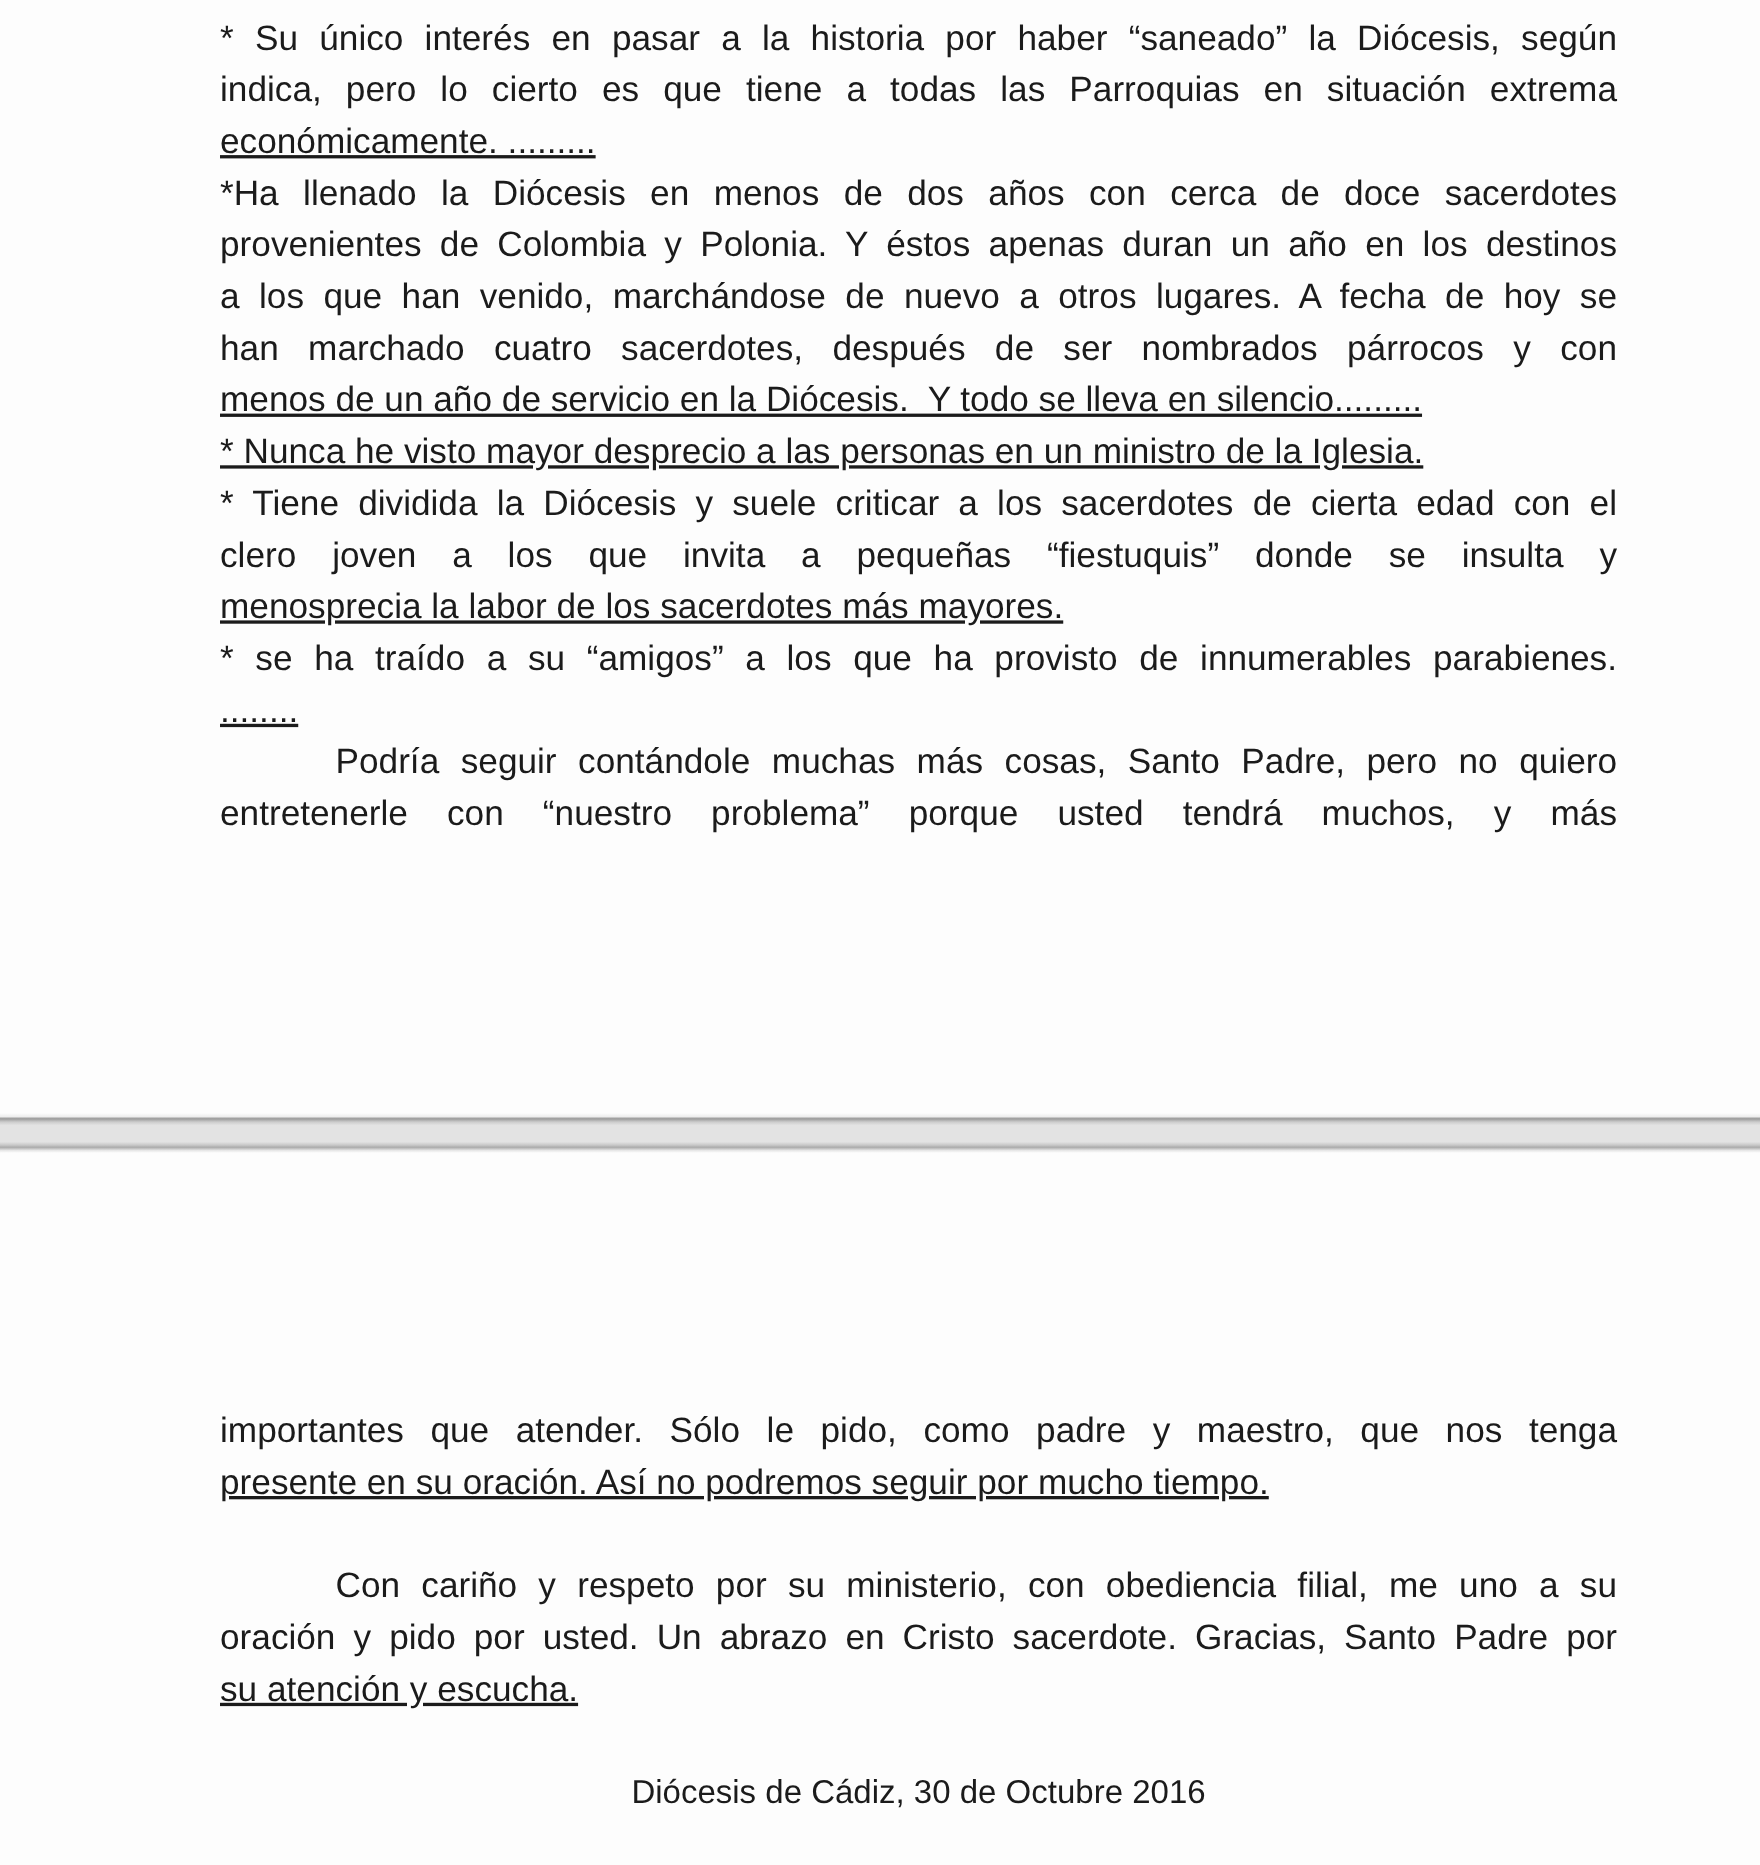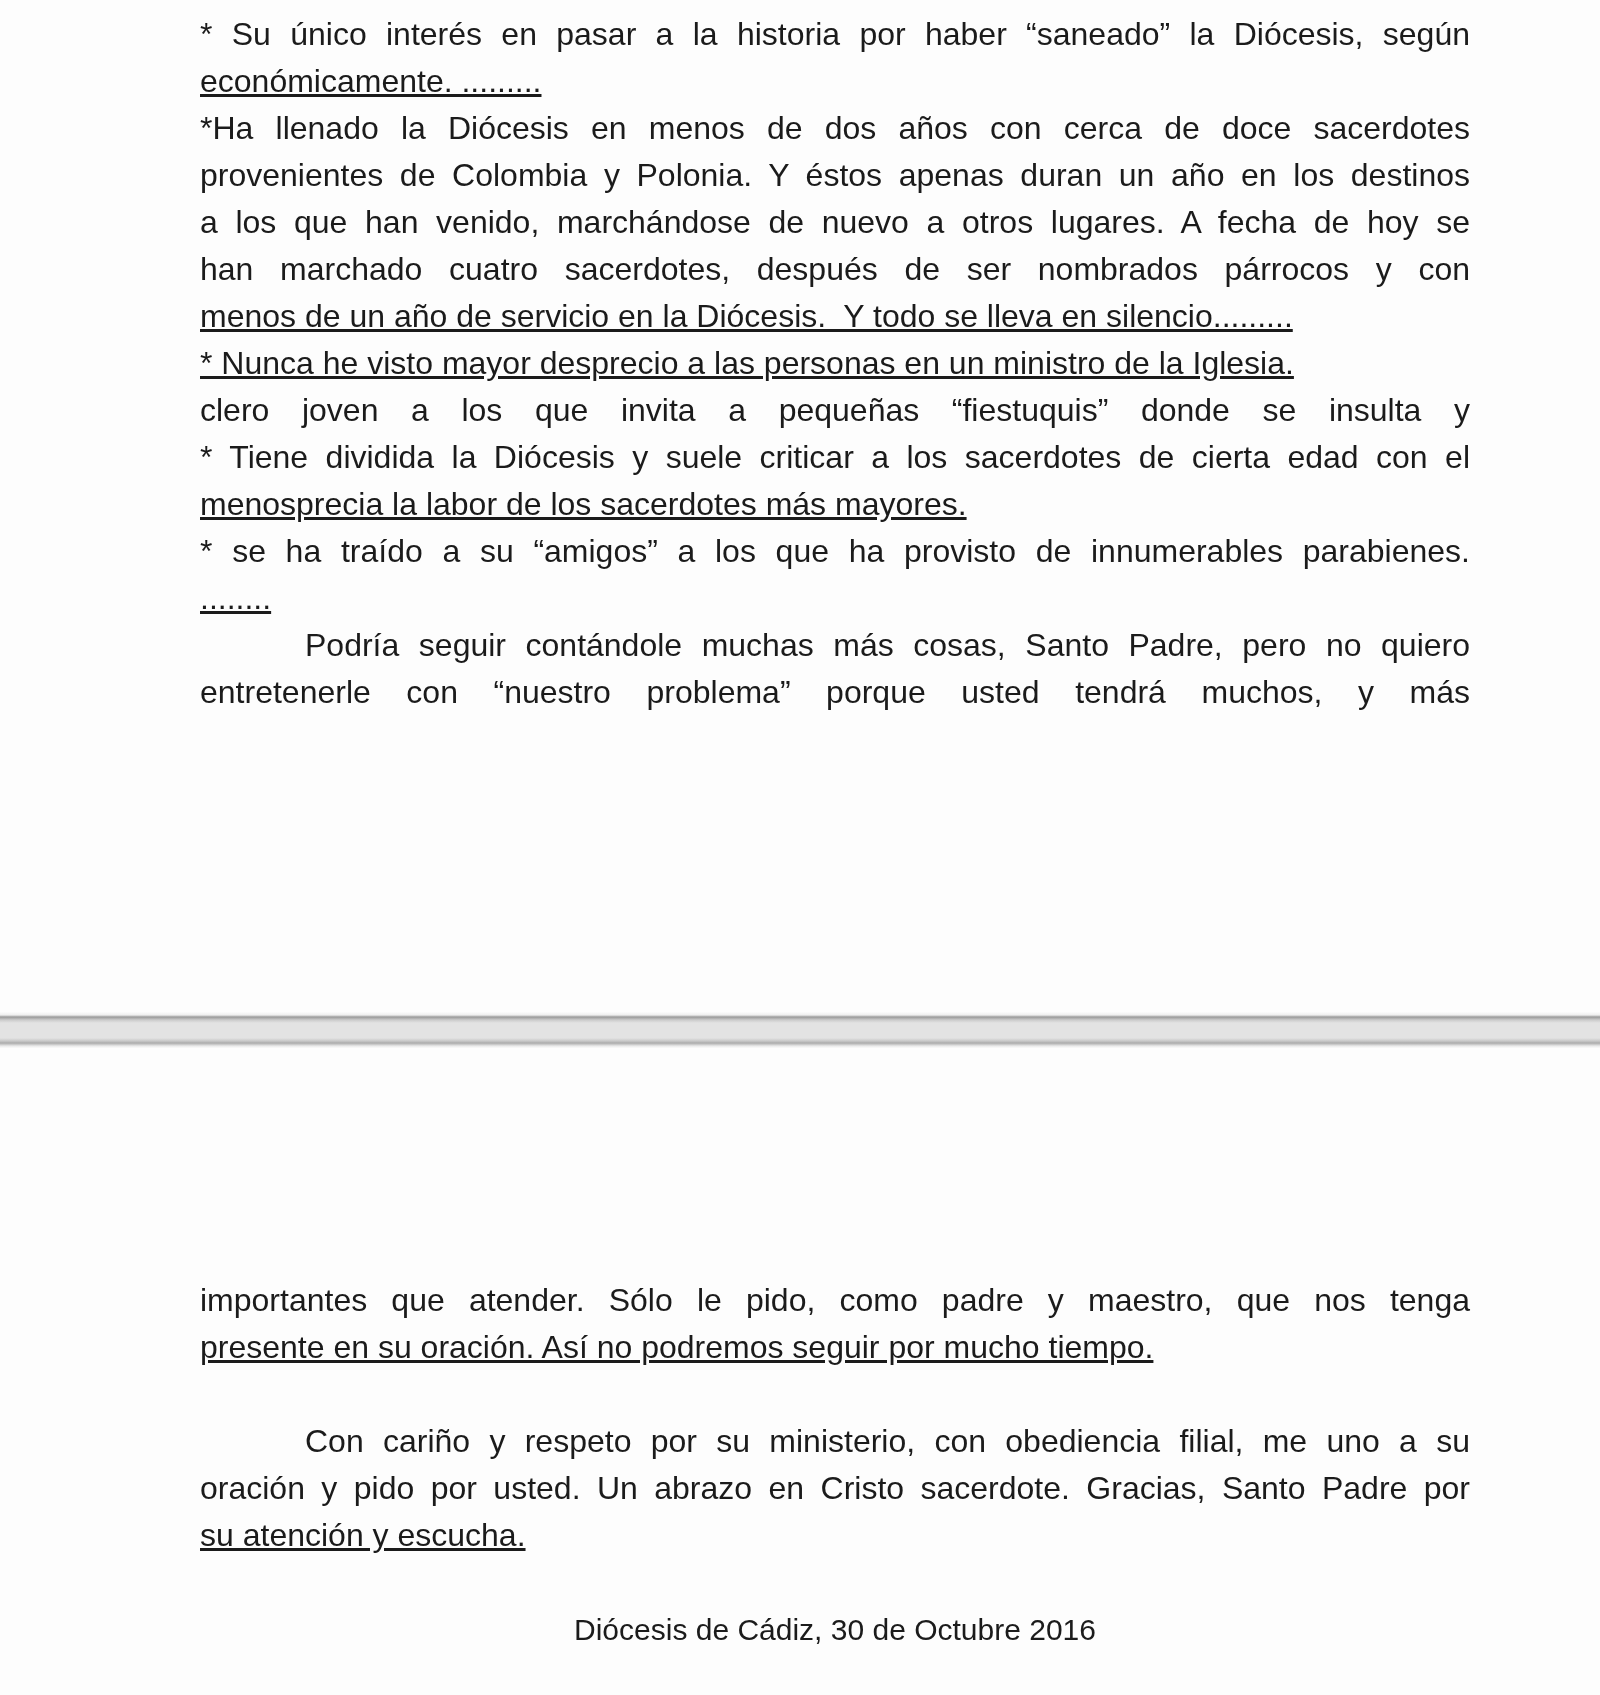--- a/index.html
+++ b/index.html
@@ -68,29 +68,30 @@
     height: 47px;
     text-align: right;
     text-align-last: center;
   }
 </style>
 </head>
 <body>
 
 <div class="page page-1">
   <div class="line">* Su único interés en pasar a la historia por haber “saneado” la Diócesis, según</div>
+  <div class="line">indica, pero lo cierto es que tiene a todas las Parroquias en situación extrema</div>
   <div class="line last">económicamente. .........</div>
   <div class="line">*Ha llenado la Diócesis en menos de dos años con cerca de doce sacerdotes</div>
   <div class="line">provenientes de Colombia y Polonia. Y éstos apenas duran un año en los destinos</div>
   <div class="line">a los que han venido, marchándose de nuevo a otros lugares. A fecha de hoy se</div>
   <div class="line">han marchado cuatro sacerdotes, después de ser nombrados párrocos y con</div>
   <div class="line last">menos de un año de servicio en la Diócesis.&nbsp; Y todo se lleva en silencio.........</div>
   <div class="line last">* Nunca he visto mayor desprecio a las personas en un ministro de la Iglesia.</div>
+  <div class="line">* Tiene dividida la Diócesis y suele criticar a los sacerdotes de cierta edad con el</div>
   <div class="line">clero joven a los que invita a pequeñas “fiestuquis” donde se insulta y</div>
-  <div class="line">* Tiene dividida la Diócesis y suele criticar a los sacerdotes de cierta edad con el</div>
   <div class="line last">menosprecia la labor de los sacerdotes más mayores.</div>
   <div class="line">* se ha traído a su “amigos” a los que ha provisto de innumerables parabienes.</div>
   <div class="line last">........</div>
   <div class="line indent">Podría seguir contándole muchas más cosas, Santo Padre, pero no quiero</div>
   <div class="line">entretenerle con “nuestro problema” porque usted tendrá muchos, y más</div>
 </div>
 
 <div class="page-break"></div>
 
 <div class="page page-2">

